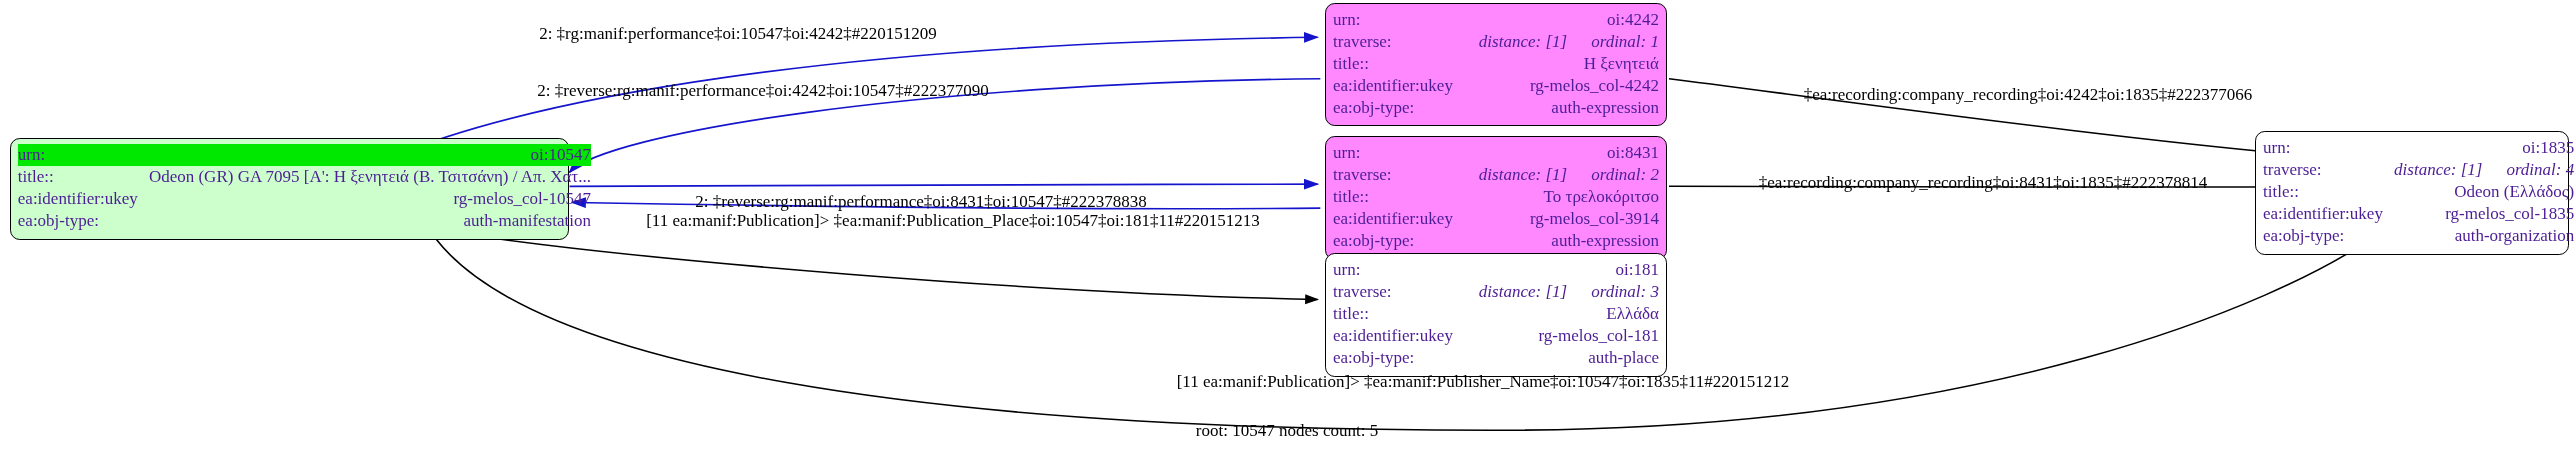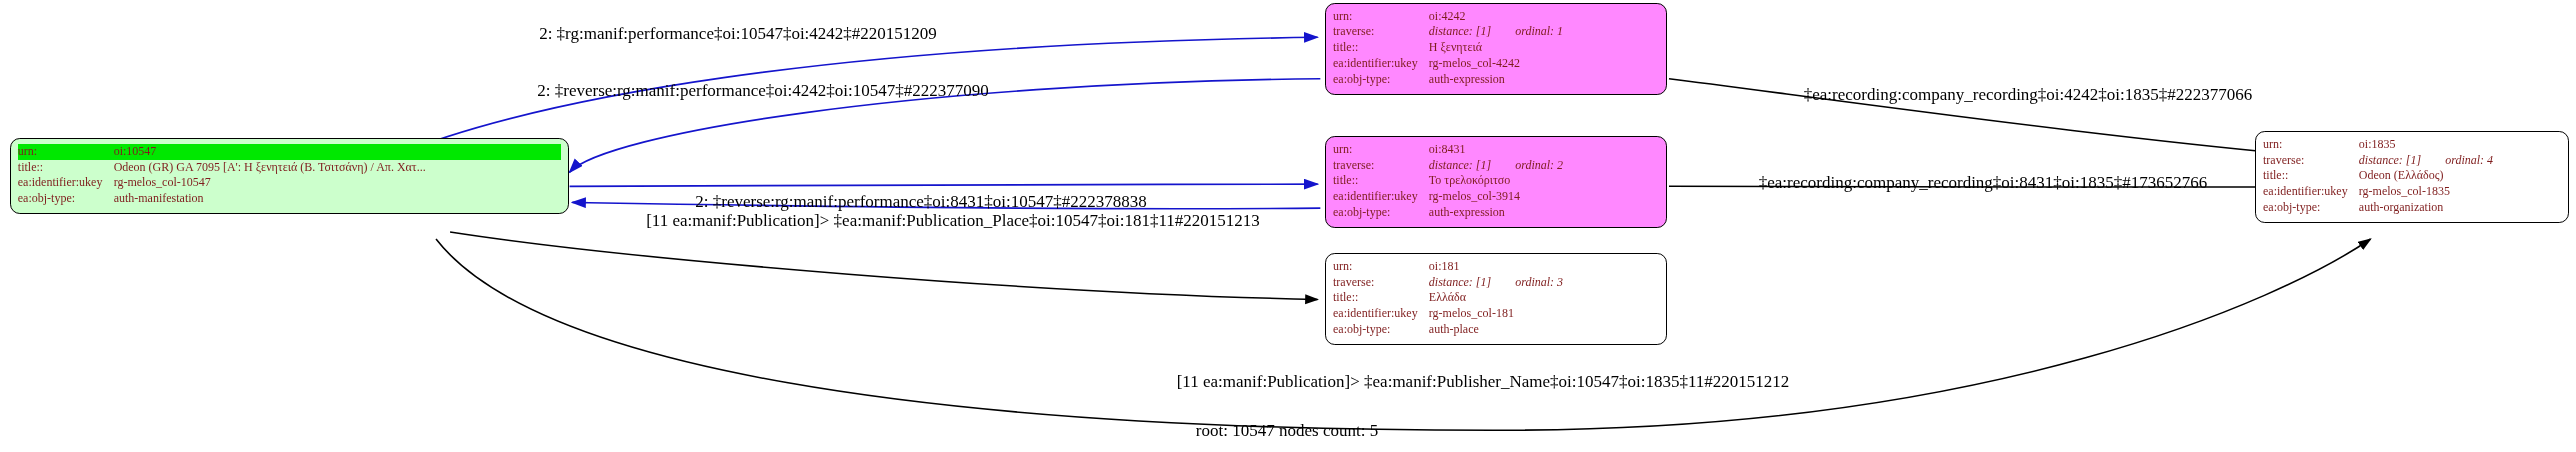--- a/index.html
+++ b/index.html
@@ -35,29 +35,29 @@
   .node.green  { background: #ccffcc; }
   .node.magenta{ background: #ff88ff; }
   .node.white  { background: #ffffff; }
 
   .node table {
     border-collapse: collapse;
     border-spacing: 0;
     width: 100%;
   }
   .node td {
-    font-size: 12px;
+    font-size: 17px;
     line-height: 1.26;
-    color: #7f1d1d;
+    color: #4c1d95;
     white-space: nowrap;
     padding: 0 0 0.7px 0;
     vertical-align: baseline;
   }
   .node td.k { padding-right: 11.2px; }
-  .node td.v { width: 100%; }
+  .node td.v { width: 100%; text-align: right; }
 
   .node td.hl-k, .node td.hl-v {
     background: #00e800;
   }
 
   .node .sub {
     display: inline-block;
     font-style: italic;
   }
   .node .sub .d { margin-right: 24px; }
@@ -247,20 +247,20 @@
 
   <div class="edge-label center" style="left:763px; top:82px;">2: ‡reverse:rg:manif:performance‡oi:4242‡oi:10547‡#222377090</div>
 
 
   <div class="edge-label center" style="left:921px; top:193px;">2: ‡reverse:rg:manif:performance‡oi:8431‡oi:10547‡#222378838</div>
 
   <div class="edge-label center" style="left:953px; top:212px;">[11 ea:manif:Publication]&gt; ‡ea:manif:Publication_Place‡oi:10547‡oi:181‡11#220151213</div>
 
   <div class="edge-label center" style="left:2028px; top:86px;">‡ea:recording:company_recording‡oi:4242‡oi:1835‡#222377066</div>
 
-  <div class="edge-label center" style="left:1983px; top:174px;">‡ea:recording:company_recording‡oi:8431‡oi:1835‡#173652766</div>
+  <div class="edge-label center" style="left:1983px; top:174px;">‡ea:recording:company_recording‡oi:8431‡oi:1835‡#222378814</div>
 
   <div class="edge-label center" style="left:1483px; top:373px;">[11 ea:manif:Publication]&gt; ‡ea:manif:Publisher_Name‡oi:10547‡oi:1835‡11#220151212</div>
 
   <div class="edge-label center" style="left:1287px; top:422px;">root: 10547 nodes count: 5</div>
 
 </div>
 
 
 </body></html>

